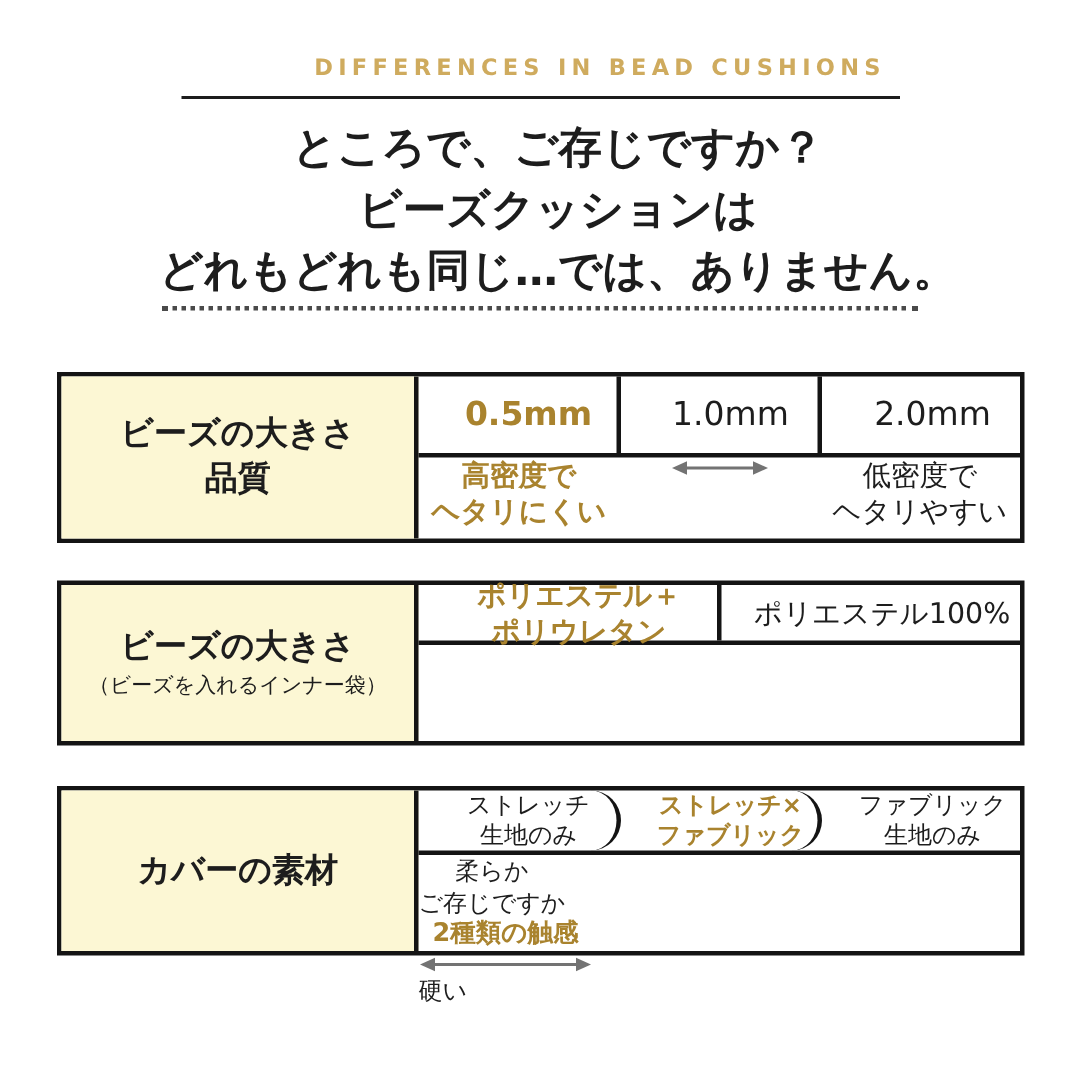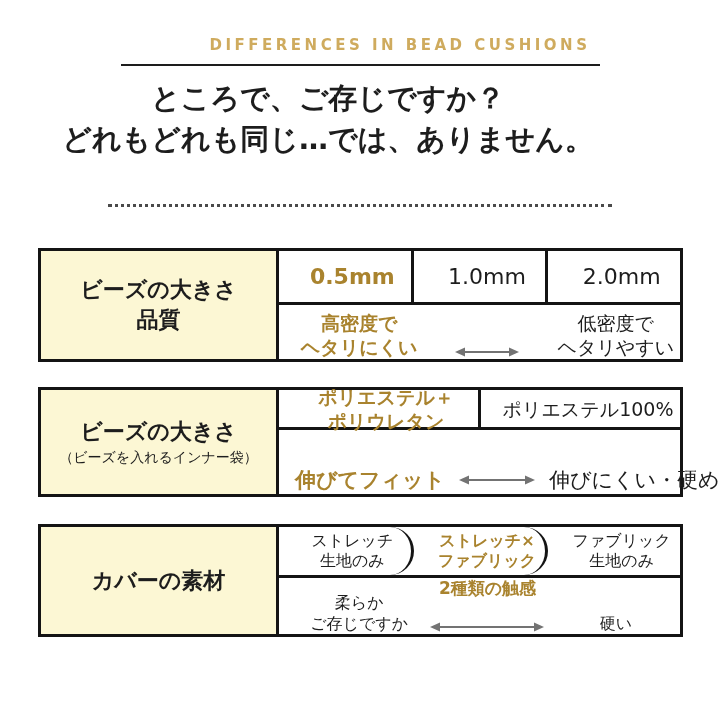--- a/index.html
+++ b/index.html
@@ -8,21 +8,21 @@
   }
   html,body{margin:0;padding:0;background:#fff;}
   body{width:720px;height:720px;font-family:"DejaVu Sans",sans-serif;color:var(--ink);}
   .canvas{position:relative;width:720px;height:720px;overflow:hidden;background:#fff;}
 
   .eyebrow{position:absolute;top:36px;left:0;width:720px;text-align:center;
     font-size:15px;font-weight:700;letter-spacing:3.5px;color:var(--eyebrow-gold);padding-left:40px;}
   .rule{position:absolute;top:64px;left:121px;width:479px;height:2px;background:var(--ink);}
 
   .title{position:absolute;top:78px;left:0;width:656px;text-align:center;
-    font-size:29px;font-weight:700;line-height:41px;color:var(--ink);}
+    font-size:29px;font-weight:700;line-height:41px;color:var(--ink);padding-left:44px;}
   .title .tline{display:block;white-space:nowrap;}
 
   .dotted{position:absolute;top:204px;left:108px;width:504px;height:0;
     border-top:3px dotted #4a4a4a;}
 
   .tbl{position:absolute;left:38px;width:645px;box-sizing:border-box;
     border:3px solid var(--border);display:flex;background:#fff;}
   .tbl1{top:248px;height:114px;}
   .tbl2{top:387px;height:110px;}
   .tbl3{top:524px;height:113px;}
@@ -32,54 +32,55 @@
     justify-content:center;align-items:center;text-align:center;}
   .th .h-main{display:block;font-size:22px;font-weight:600;line-height:30px;white-space:nowrap;}
   .th .h-sub{display:block;font-size:14px;font-weight:400;line-height:20px;white-space:nowrap;}
 
   .tr-area{flex:1;display:flex;flex-direction:column;min-width:0;}
   .row{display:flex;box-sizing:border-box;}
   .row-top{border-bottom:3px solid var(--border);align-items:stretch;}
   .tbl1 .row-top{height:54px;}
   .tbl2 .row-top{height:40px;}
   .tbl3 .row-top{height:54px;}
-  .row-bottom{flex:1;align-items:flex-end;padding-left:16px;}
+  .row-bottom{flex:1;align-items:flex-start;}
 
   .cell{flex:1;display:flex;flex-direction:column;justify-content:center;align-items:center;
     text-align:center;border-right:3px solid var(--border);box-sizing:border-box;min-width:0;padding-left:15px;}
   .cell.last{border-right:none;}
   .cell .cl{display:block;white-space:nowrap;}
 
   .mm{font-size:22px;font-weight:400;}
   .tbl2 .row-top .cell{font-size:19px;line-height:24px;}
   .tbl3 .row-top .cell{font-size:16px;line-height:20px;border-radius:24px;}
 
   .zone{flex:1;display:flex;flex-direction:column;justify-content:center;align-items:center;
     text-align:center;min-width:0;}
   .zone .zl{display:block;white-space:nowrap;}
   .tbl1 .row-bottom{font-size:19px;line-height:24px;}
-  .tbl3 .row-bottom{font-size:16px;line-height:21px;}
+  .tbl3 .row-bottom{font-size:16px;line-height:21px;flex-direction:column;}
 
   .scale-inline{flex:1;display:flex;justify-content:center;align-items:center;gap:13px;
     font-size:21px;white-space:nowrap;}
 
   .gold{color:var(--gold);font-weight:700;}
   .arrow{color:var(--arrow-gray);flex:none;}
-  .mid-stack{gap:21px;}
+  .mid-stack{gap:3px;}
 </style>
 </head>
 <body>
 
 <div class="canvas">
 
   <div class="eyebrow">DIFFERENCES IN BEAD CUSHIONS</div>
   <div class="rule"></div>
 
   <div class="title">
     <span class="tline">ところで、ご存じですか？</span>
+    <span class="tline">ビーズクッションは</span>
     <span class="tline">どれもどれも同じ…では、ありません。</span>
   </div>
 
   <div class="dotted"></div>
 
   <div class="tbl tbl1">
     <div class="th">
       <span class="h-main">ビーズの大きさ</span>
       <span class="h-main">品質</span>
     </div>
@@ -117,31 +118,20 @@
     <div class="tr-area">
       <div class="row row-top">
         <div class="cell gold">
           <span class="cl">ポリエステル＋</span>
           <span class="cl">ポリウレタン</span>
         </div>
         <div class="cell last">
           <span class="cl">ポリエステル100%</span>
         </div>
       </div>
-      <div class="row row-bottom">
-        <div class="scale-inline">
-          <span class="gold">伸びてフィット</span>
-          <svg class="arrow" width="78" height="14" viewBox="0 0 78 14">
-            <line x1="9" y1="7" x2="69" y2="7" stroke="currentColor" stroke-width="2"></line>
-            <polygon points="1,7 11,2.5 11,11.5" fill="currentColor"></polygon>
-            <polygon points="77,7 67,2.5 67,11.5" fill="currentColor"></polygon>
-          </svg>
-          <span>伸びにくい・硬め</span>
-        </div>
-      </div>
     </div>
   </div>
 
   <div class="tbl tbl3">
     <div class="th">
       <span class="h-main">カバーの素材</span>
     </div>
     <div class="tr-area">
       <div class="row row-top">
         <div class="cell">

